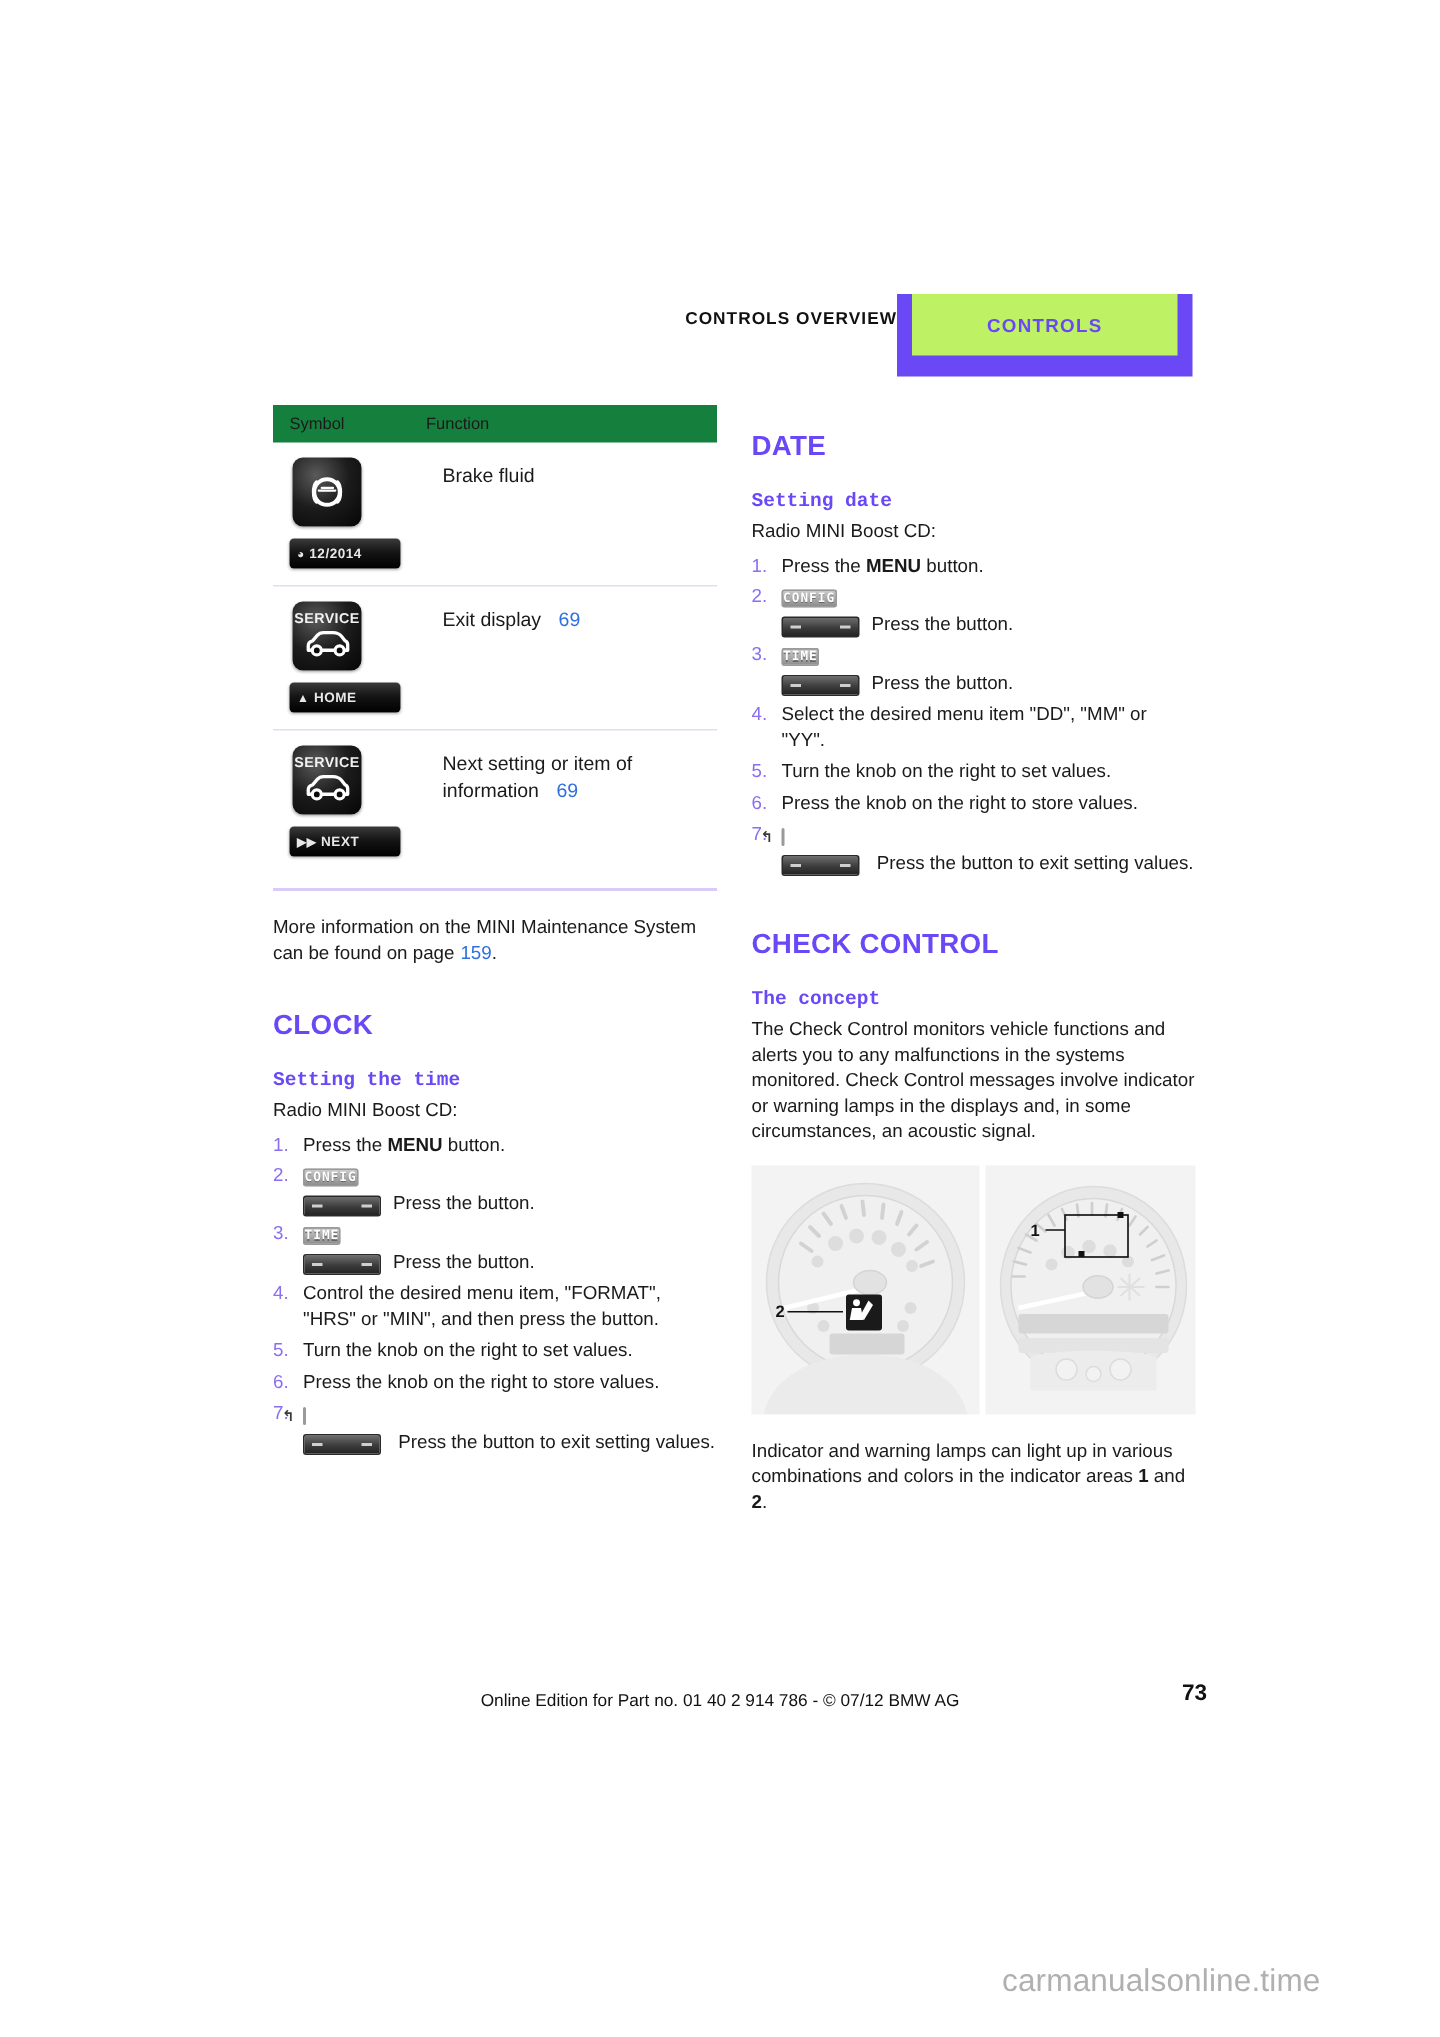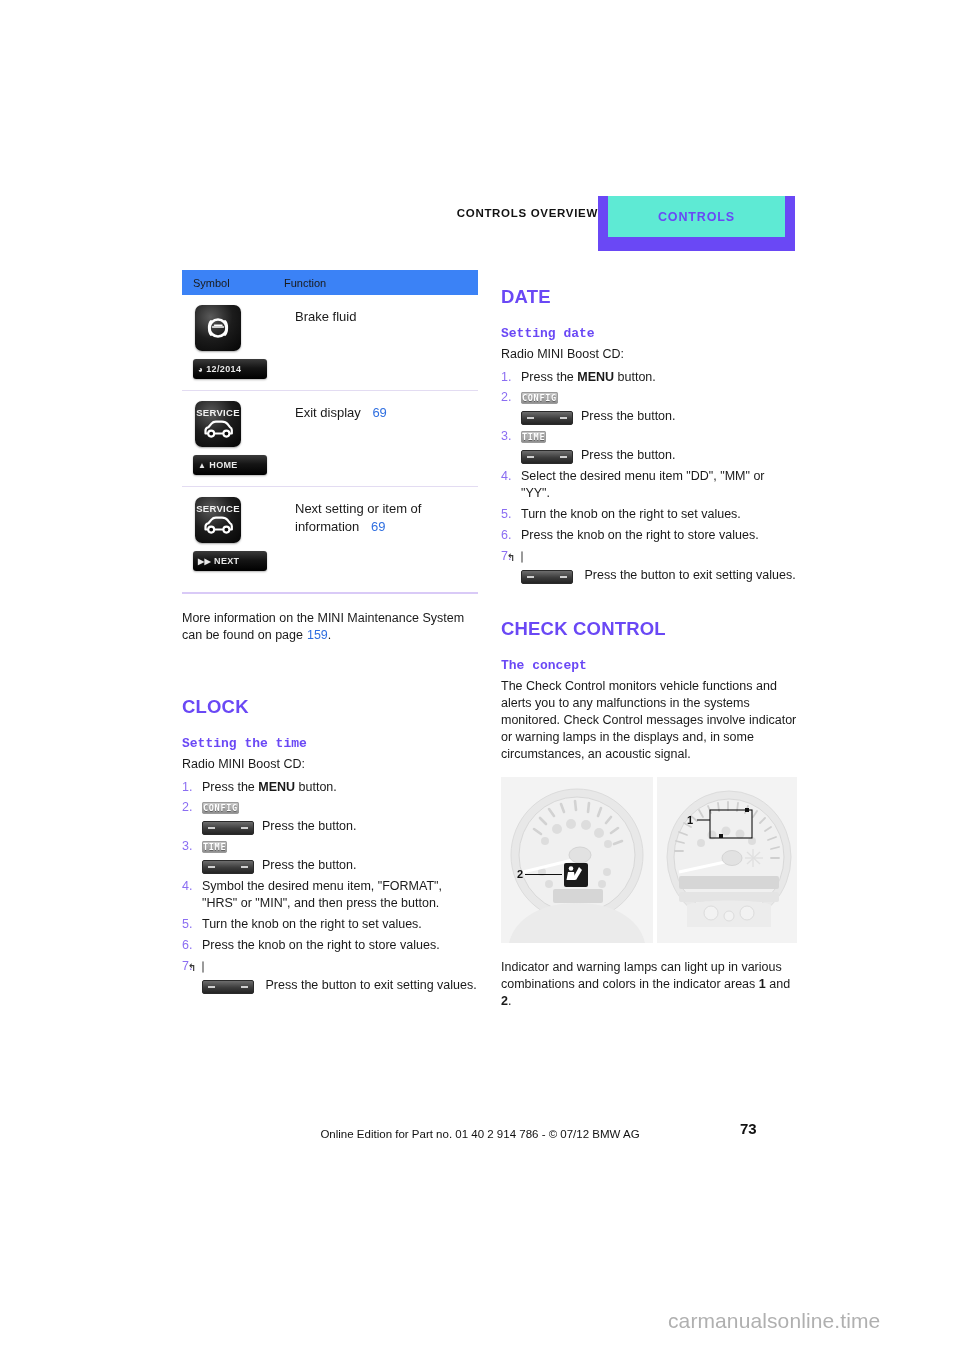--- a/index.html
+++ b/index.html
@@ -43,21 +43,21 @@
     width: 197px;
     height: 55px;
     background: #6a48f5;
   }
   .header-tab-inner {
     position: absolute;
     left: 10px;
     top: 0px;
     width: 177px;
     height: 41px;
-    background: #5eead4;
+    background: #bef264;
     display: flex;
     align-items: center;
     justify-content: center;
   }
   .header-tab-label {
     font-size: 12.5px;
     font-weight: bold;
     letter-spacing: 0.07em;
     color: #6a48f5;
     text-transform: uppercase;
@@ -68,21 +68,21 @@
     position: absolute;
     top: 270px;
     width: 296px;
   }
   .col-left  { left: 182px; }
   .col-right { left: 501px; }
 
   
   .symtable { width: 296px; }
   .symtable-head {
-    background: #3b82f6;
+    background: #15803d;
     height: 25px;
     display: flex;
     align-items: center;
   }
   .symtable-head .th {
     font-size: 11px;
     color: #1a1a1a;
   }
   .th-symbol { width: 102px; padding-left: 11px; box-sizing: border-box; }
   .th-function { flex: 1; }
@@ -259,21 +259,21 @@
     position: absolute;
     left: 0; top: 1128px;
     width: 960px;
     text-align: center;
     font-size: 11.5px;
     color: #111;
     font-family: "Liberation Sans", sans-serif;
   }
   .folio {
     position: absolute;
-    left: 740px;
+    left: 788px;
     top: 1120px;
     font-size: 15px;
     font-weight: bold;
     color: #111;
   }
   .watermark {
     position: absolute;
     left: 668px;
     top: 1309px;
     font-size: 21px;
@@ -370,21 +370,21 @@
       </div>
     </div>
   </div>
 
   <div class="tbl-rule"></div>
 
   <p class="body" style="margin-top:16px;">
     <span>More information on the MINI Maintenance System can be found on page</span><span class="pageref" style="margin-left:4px">159</span><span>.</span>
   </p>
 
-  <h1 class="sec" style="margin-top:52px;">CLOCK</h1>
+  <h1 class="sec" style="margin-top:28px;">CLOCK</h1>
   <h2 class="sub" style="margin-top:18px;">Setting the time</h2>
   <p class="body" style="margin-top:5px;">Radio MINI Boost CD:</p>
 
   <ol class="steps" style="margin-top:6px;">
     <li class="step">
       <span class="step-num">1.</span>
       <span class="step-txt"><span>Press the </span><b>MENU</b><span> button.</span></span>
     </li>
 
     <li class="step step-with-btn" style="margin-top:3px;">
@@ -408,21 +408,21 @@
         </span>
         <span class="btnline">
           <span class="rbtn-key"></span>
           <span class="after">Press the button.</span>
         </span>
       </span>
     </li>
 
     <li class="step" style="margin-top:4px;">
       <span class="step-num">4.</span>
-      <span class="step-txt">Symbol the desired menu item, "FORMAT", "HRS" or "MIN", and then press the button.</span>
+      <span class="step-txt">Control the desired menu item, "FORMAT", "HRS" or "MIN", and then press the button.</span>
     </li>
     <li class="step" style="margin-top:4px;">
       <span class="step-num">5.</span>
       <span class="step-txt">Turn the knob on the right to set values.</span>
     </li>
     <li class="step" style="margin-top:4px;">
       <span class="step-num">6.</span>
       <span class="step-txt">Press the knob on the right to store values.</span>
     </li>
 

